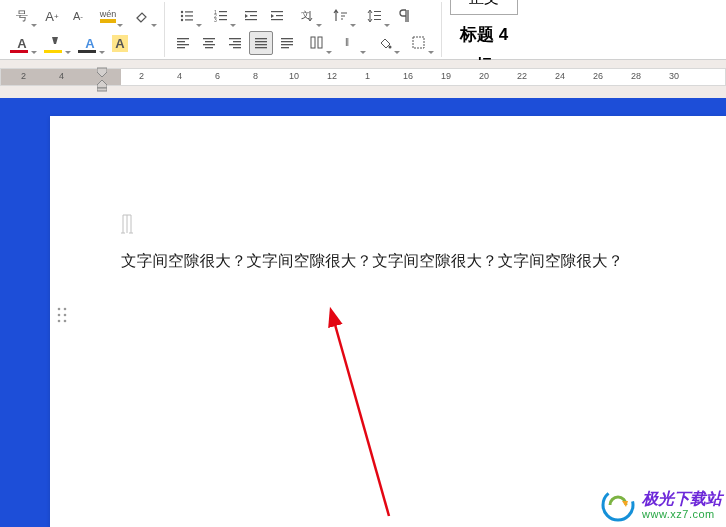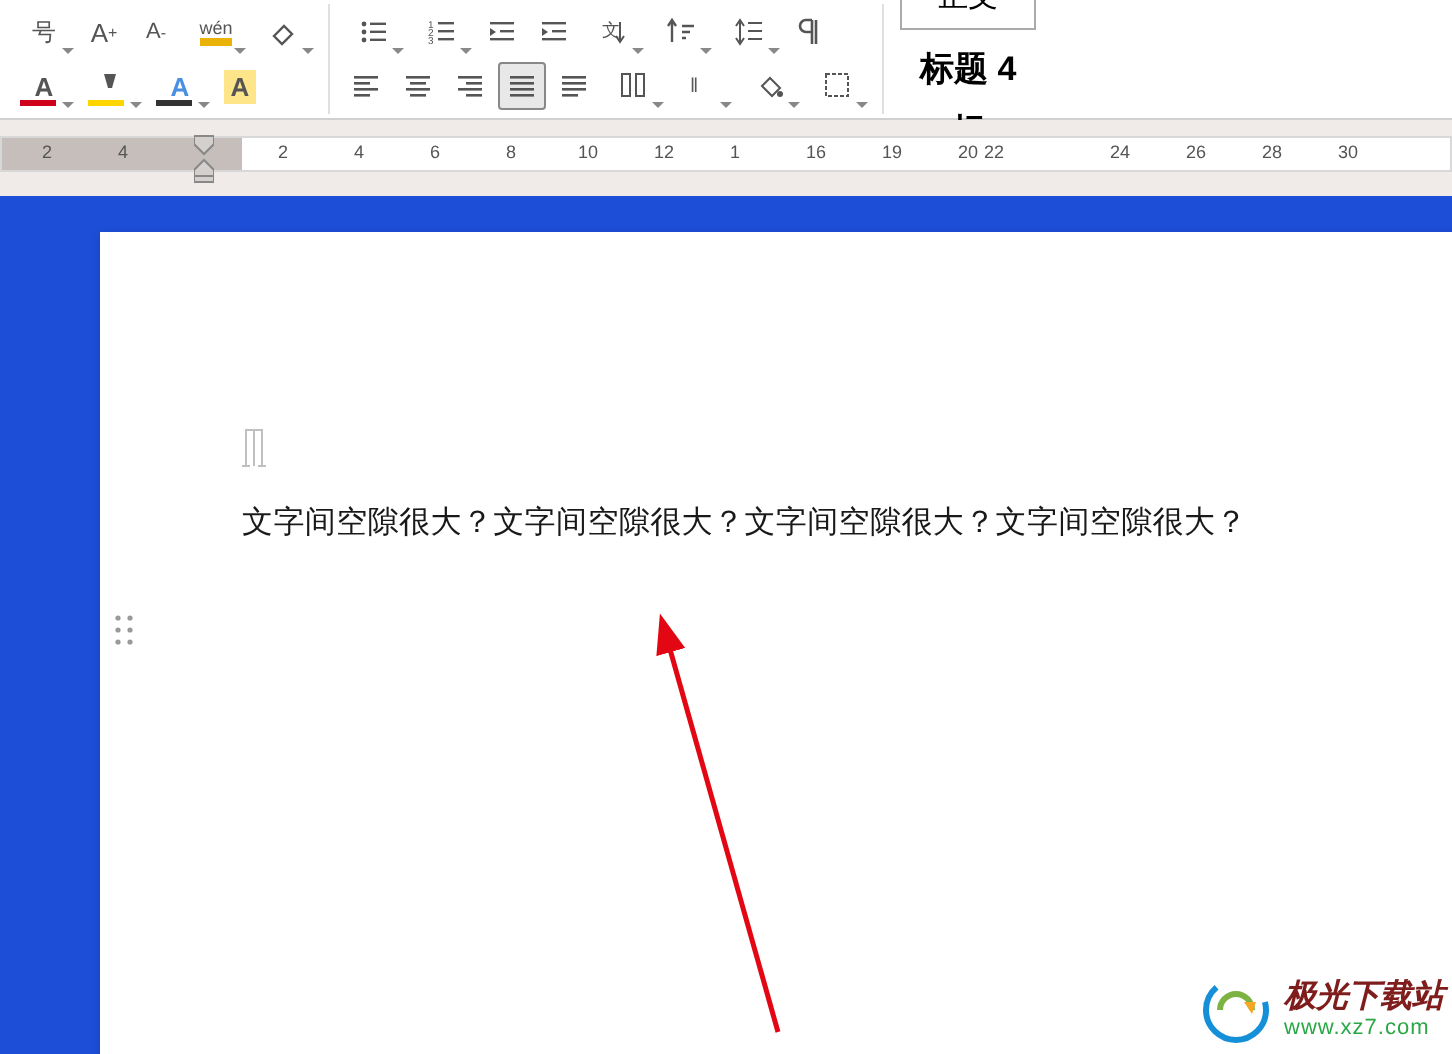--- a/index.html
+++ b/index.html
@@ -26,21 +26,21 @@
 .page { position: absolute; left: 50px; top: 18px; width: 700px; height: 500px; background: #fff; box-shadow: 0 1px 4px rgba(0,0,0,0.15); }
 .para-mark { position: absolute; left: 71px; top: 95px; color: #b0b0b0; }
 .para-mark svg { width: 14px; height: 24px; }
 .doc-text { position: absolute; left: 71px; top: 135px; font-family: "SimSun", serif; font-size: 15.5px; color: #191919; letter-spacing: 0.2px; white-space: nowrap; cursor: text; }
 .drag-handle { position: absolute; left: 6px; top: 190px; color: #999; cursor: move; }
 .drag-handle svg { width: 12px; height: 18px; }
 .arrow { position: absolute; left: 274px; top: 190px; pointer-events: none; }
 .watermark { position: absolute; right: 4px; bottom: 4px; display: flex; align-items: center; gap: 6px; }
 .wm-logo { width: 36px; height: 36px; }
 .wm-text { display: flex; flex-direction: column; line-height: 1.1; }
-.wm-main { font-size: 16px; font-weight: bold; font-style: italic; color: #7f1d1d; }
+.wm-main { font-size: 16px; font-weight: bold; font-style: italic; color: #6d28d9; }
 .wm-sub { font-size: 11px; color: #28a745; letter-spacing: 0.5px; }
 .align-active { border: 1px solid #888; background: #e8e8e8; }
 </style>
 </head>
 <body>
 
 <div class="toolbar">
 
   <div class="toolbar-section">
     <div class="toolbar-row">
@@ -244,21 +244,21 @@
     <span class="ruler-tick" style="left:138px">2</span>
     <span class="ruler-tick" style="left:176px">4</span>
     <span class="ruler-tick" style="left:214px">6</span>
     <span class="ruler-tick" style="left:252px">8</span>
     <span class="ruler-tick" style="left:288px">10</span>
     <span class="ruler-tick" style="left:326px">12</span>
     <span class="ruler-tick" style="left:364px">1</span>
     <span class="ruler-tick" style="left:402px">16</span>
     <span class="ruler-tick" style="left:440px">19</span>
     <span class="ruler-tick" style="left:478px">20</span>
-    <span class="ruler-tick" style="left:491px">22</span>
+    <span class="ruler-tick" style="left:516px">22</span>
     <span class="ruler-tick" style="left:554px">24</span>
     <span class="ruler-tick" style="left:592px">26</span>
     <span class="ruler-tick" style="left:630px">28</span>
     <span class="ruler-tick" style="left:668px">30</span>
     <div class="ruler-indent" style="left:96px;top:-3px;">
       <svg viewBox="0 0 10 10">
           <path d="M0 0 L10 0 L10 4 L5 9 L0 4 Z" fill="#d4d0ce" stroke="#888"></path>
         </svg>
     </div>
     <div class="ruler-indent" style="left:96px;top:10px;">

